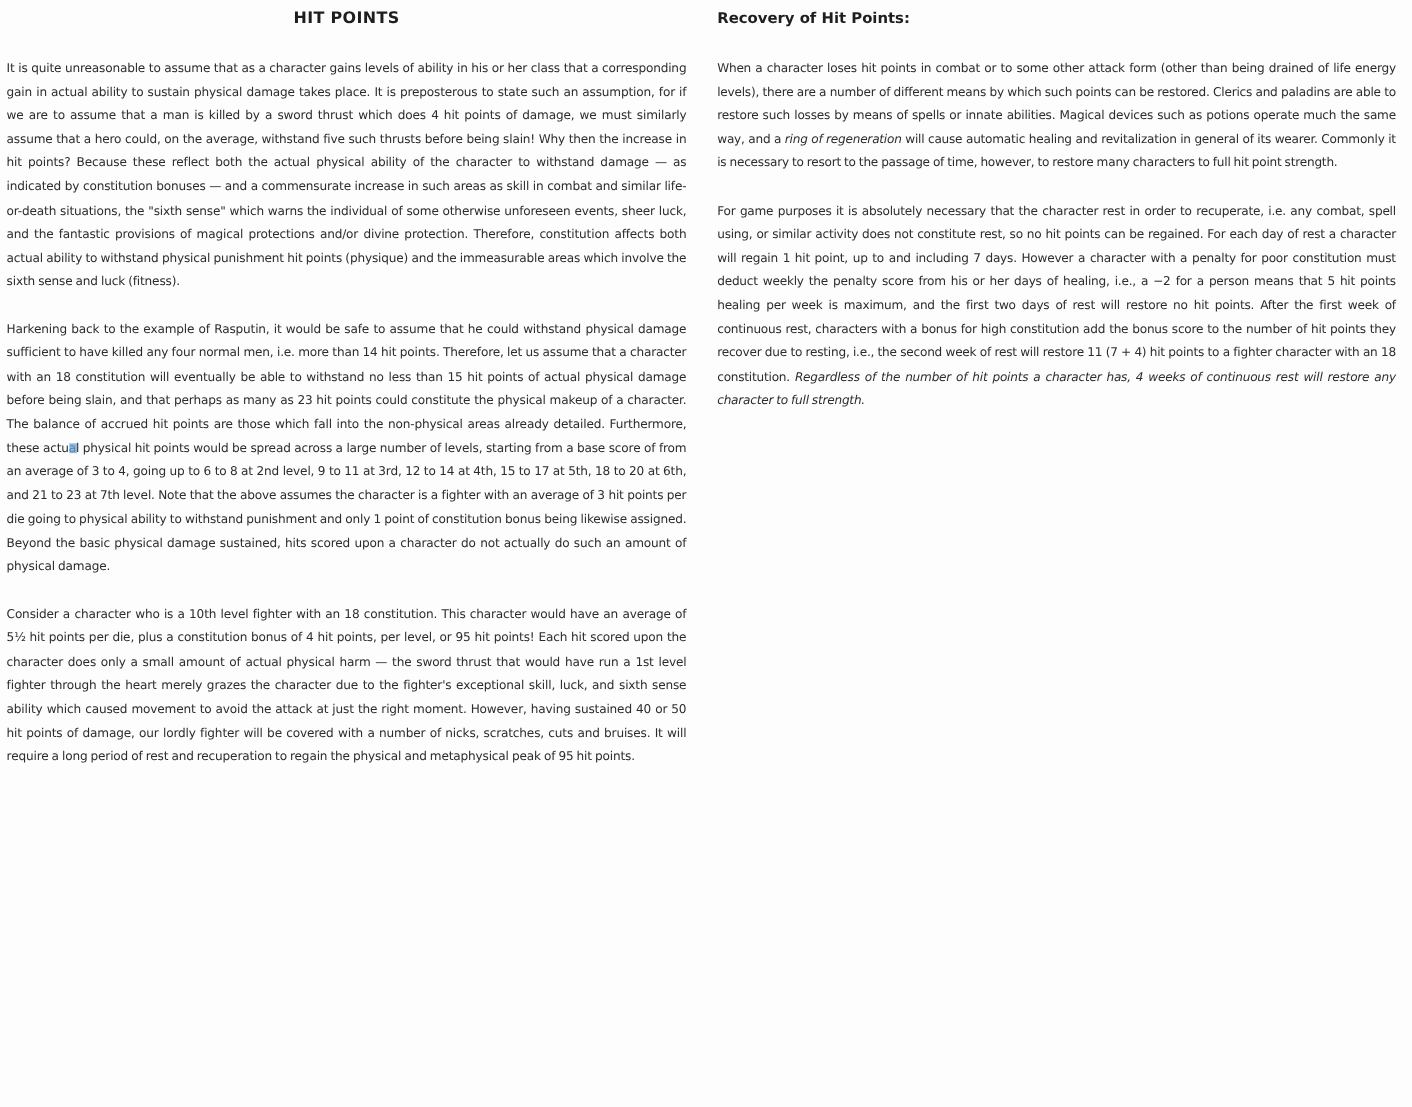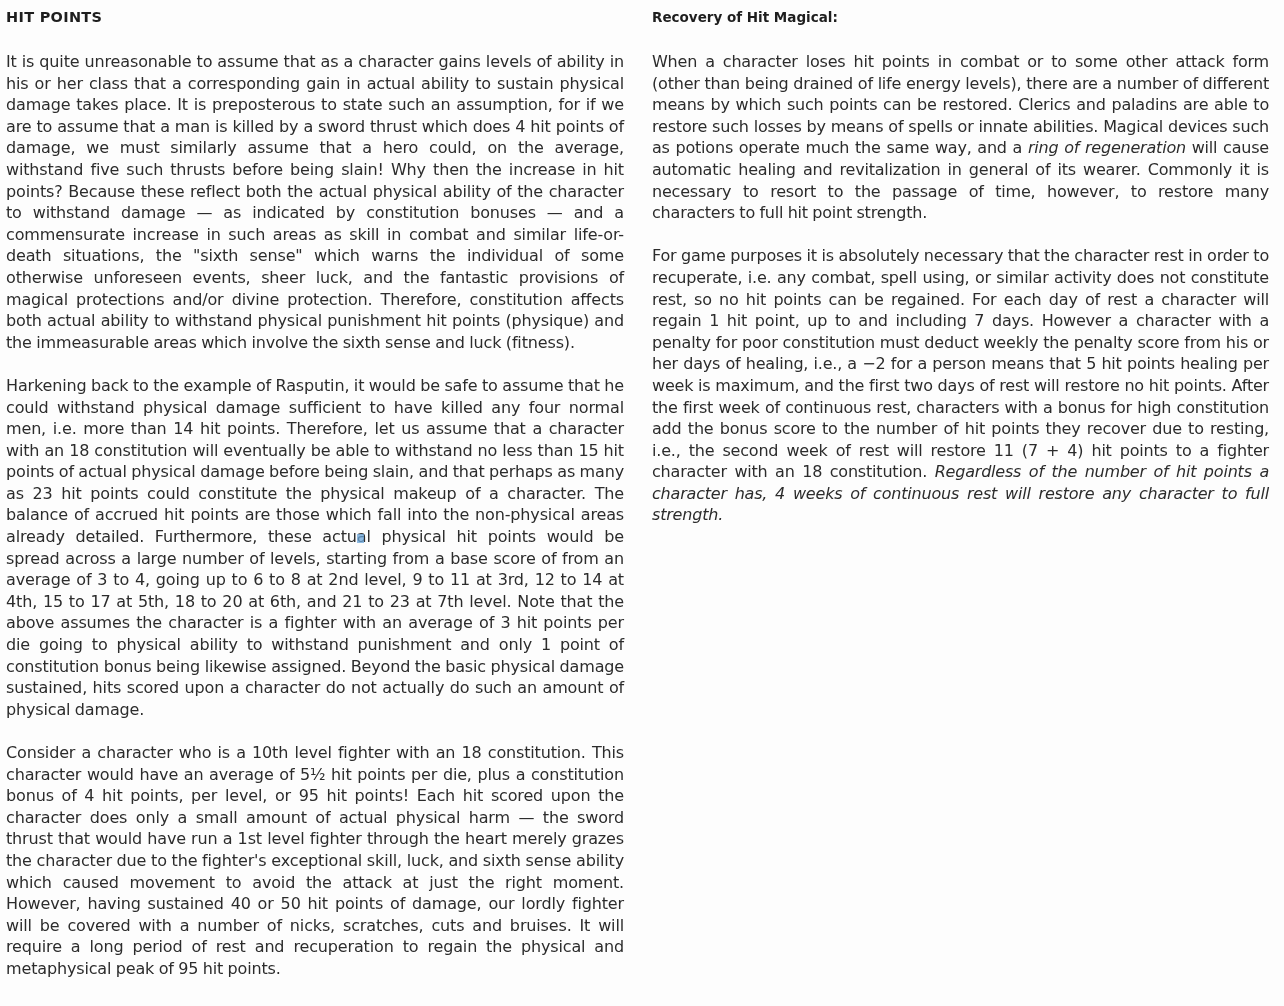--- a/index.html
+++ b/index.html
@@ -8,29 +8,29 @@
     background: #fdfdfd;
     color: #2c2c2c;
     font-family: "DejaVu Sans", sans-serif;
   }
   .page { position: relative; width: 1284px; height: 1006px; }
   .col { position: absolute; top: 6px; }
   .col-left { left: 6px; width: 618px; }
   .col-right { left: 652px; width: 617px; }
   h1.heading {
     margin: 0 0 23px 0; font-size: 14.5px; font-weight: bold;
-    letter-spacing: 0.3px; color: #1e1e1e; line-height: 22px;
+    letter-spacing: 0.3px; color: #1e1e1e; line-height: 22px; text-align: center;
   }
   h2.heading {
     margin: 0 0 23px 0; font-size: 13.5px; font-weight: bold;
     color: #1e1e1e; line-height: 22px;
   }
   p.para {
     margin: 0 0 21.6px 0;
-    font-size: 16px; line-height: 21.6px;
+    font-size: 11px; line-height: 21.6px;
     text-align: justify; hyphens: manual;
     letter-spacing: -0.15px; word-spacing: -0.5px;
   }
   .col-right p.para { letter-spacing: -0.2px; }
   em { }
   .cursor-mark {
     display: inline-block; width: 7px; height: 9px;
     background: #6aa4d8; opacity: 0.75; vertical-align: -1px;
     margin: 0 -7px 0 0;
   }
@@ -44,20 +44,20 @@
     <h1 class="heading">HIT POINTS</h1>
 
     <p class="para">It is quite unreasonable to assume that as a character gains levels of ability in his or her class that a corresponding gain in actual ability to sustain physical damage takes place. It is preposterous to state such an assumption, for if we are to assume that a man is killed by a sword thrust which does 4 hit points of damage, we must similarly assume that a hero could, on the average, withstand five such thrusts before being slain! Why then the increase in hit points? Because these reflect both the actual physical ability of the character to withstand damage — as indicated by constitution bonuses — and a commensurate increase in such areas as skill in combat and similar life-or-death situations, the "sixth sense" which warns the individual of some otherwise unforeseen events, sheer luck, and the fantastic provisions of magical protections and/or divine protection. Therefore, constitution affects both actual ability to withstand physical punishment hit points (physique) and the immeasurable areas which involve the sixth sense and luck (fitness).</p>
 
     <p class="para"><span>Harkening back to the example of Rasputin, it would be safe to assume that he could withstand physical damage sufficient to have killed any four normal men, i.e. more than 14 hit points. Therefore, let us assume that a character with an 18 constitution will eventually be able to withstand no less than 15 hit points of actual physical damage before being slain, and that perhaps as many as 23 hit points could constitute the physical makeup of a character. The balance of accrued hit points are those which fall into the non-physical areas already detailed. Furthermore, these actu</span><span class="cursor-mark"></span><span>al physical hit points would be spread across a large number of levels, starting from a base score of from an average of 3 to 4, going up to 6 to 8 at 2nd level, 9 to 11 at 3rd, 12 to 14 at 4th, 15 to 17 at 5th, 18 to 20 at 6th, and 21 to 23 at 7th level. Note that the above assumes the character is a fighter with an average of 3 hit points per die going to physical ability to with­stand punishment and only 1 point of constitution bonus being likewise assigned. Beyond the basic physical damage sustained, hits scored upon a character do not actually do such an amount of physical damage.</span></p>
 
     <p class="para">Consider a character who is a 10th level fighter with an 18 constitution. This character would have an average of 5½ hit points per die, plus a con­stitution bonus of 4 hit points, per level, or 95 hit points! Each hit scored upon the character does only a small amount of actual physical harm — the sword thrust that would have run a 1st level fighter through the heart merely grazes the character due to the fighter's exceptional skill, luck, and sixth sense ability which caused movement to avoid the attack at just the right moment. However, having sustained 40 or 50 hit points of damage, our lordly fighter will be covered with a number of nicks, scratches, cuts and bruises. It will require a long period of rest and recuperation to regain the physical and metaphysical peak of 95 hit points.</p>
   </div>
 
   <div class="col col-right">
-    <h2 class="heading">Recovery of Hit Magical:</h2>
+    <h2 class="heading">Recovery of Hit Points:</h2>
 
     <p class="para"><span>When a character loses hit points in combat or to some other attack form (other than being drained of life energy levels), there are a number of different means by which such points can be restored. Clerics and paladins are able to restore such losses by means of spells or innate abilities. Magical devices such as potions operate much the same way, and a </span><em>ring of regeneration</em><span> will cause automatic healing and revitalization in general of its wearer. Commonly it is necessary to resort to the passage of time, how­ever, to restore many characters to full hit point strength.</span></p>
 
     <p class="para"><span>For game purposes it is absolutely necessary that the character rest in order to recuperate, i.e. any combat, spell using, or similar activity does not con­stitute rest, so no hit points can be regained. For each day of rest a character will regain 1 hit point, up to and including 7 days. However a character with a penalty for poor constitution must deduct weekly the penalty score from his or her days of healing, i.e., a −2 for a person means that 5 hit points healing per week is maximum, and the first two days of rest will restore no hit points. After the first week of continuous rest, characters with a bonus for high constitution add the bonus score to the number of hit points they recover due to resting, i.e., the second week of rest will restore 11 (7 + 4) hit points to a fighter character with an 18 con­stitution. </span><em>Regardless of the number of hit points a character has, 4 weeks of continuous rest will restore any character to full strength.</em></p>
   </div>
 
 </div>
 
 </body></html>

